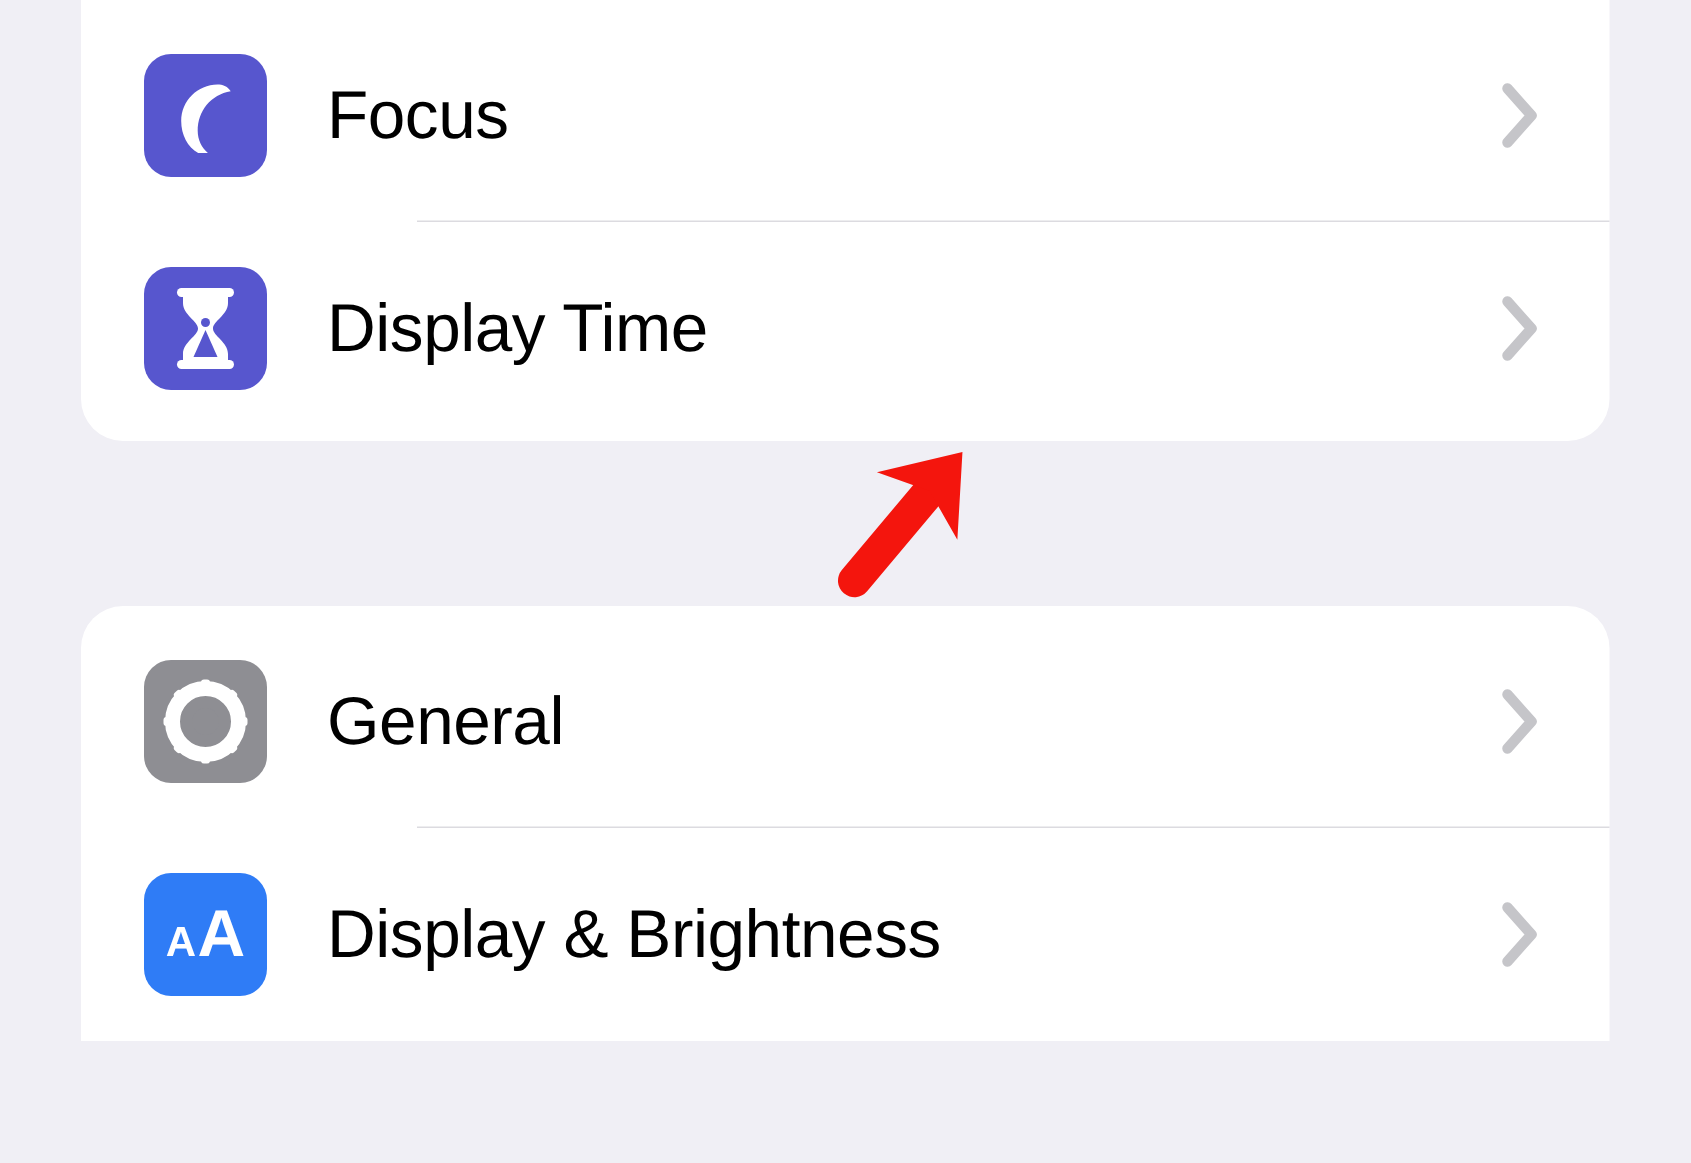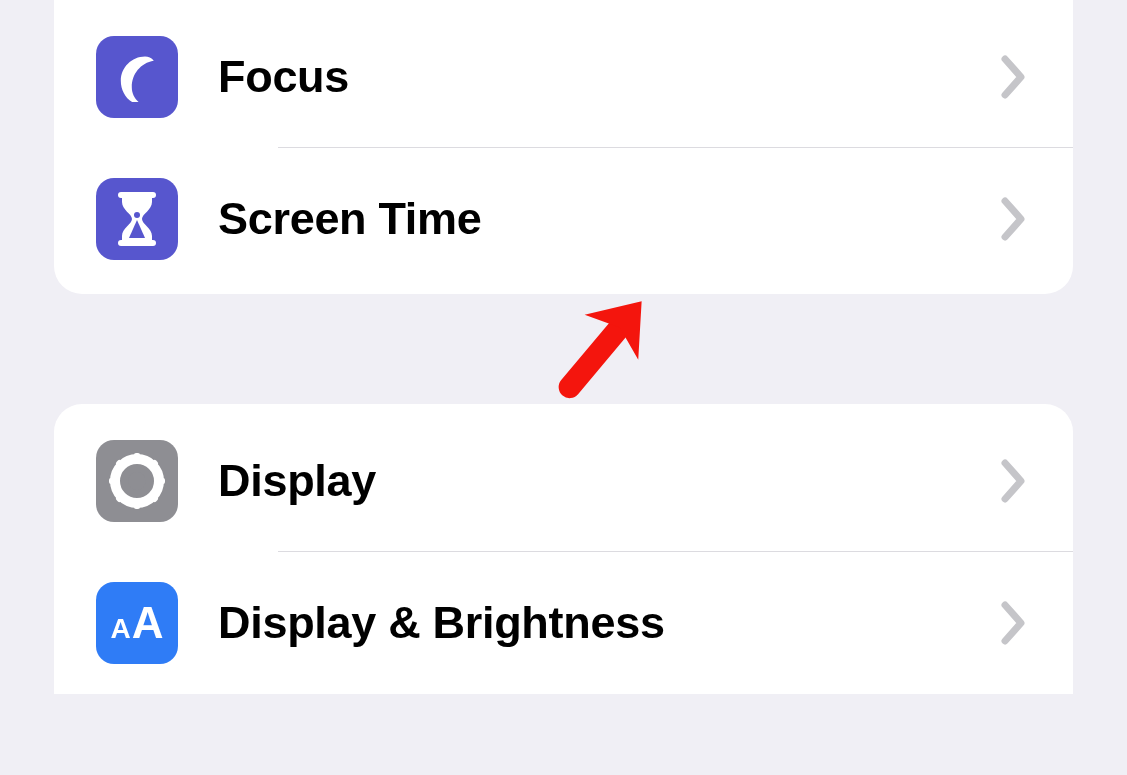--- a/index.html
+++ b/index.html
@@ -52,21 +52,21 @@
       align-items: center;
       justify-content: center;
       flex-shrink: 0;
     }
     .icon-purple { background: #5756ce; }
     .icon-gray   { background: #8e8e93; }
     .icon-blue   { background: #2f7cf6; }
     .row-label {
       flex: 1;
       font-size: 45px;
-      font-weight: 700;
+      font-weight: 400;
       color: #000;
       padding-left: 40px;
       letter-spacing: -0.3px;
     }
     .chevron {
       width: 28px;
       height: 44px;
       flex-shrink: 0;
       margin-right: 10px;
     }
@@ -114,21 +114,21 @@
   <div class="settings-row">
     <div class="icon-box icon-purple">
       <svg width="50" height="58" viewBox="0 0 50 58">
         <path d="M10 4 H40 C40 4 40 10 40 12 C40 20 30 24 30 29 C30 34 40 38 40 46 C40 48 40 54 40 54 H10 C10 54 10 48 10 46 C10 38 20 34 20 29 C20 24 10 20 10 12 C10 10 10 4 10 4 Z" fill="#ffffff"></path>
         <rect x="6" y="2" width="38" height="6" rx="3" fill="#ffffff"></rect>
         <rect x="6" y="50" width="38" height="6" rx="3" fill="#ffffff"></rect>
         <path d="M25 30 L33 48 H17 Z" fill="#5756ce"></path>
         <circle cx="25" cy="25" r="3" fill="#5756ce"></circle>
       </svg>
     </div>
-    <div class="row-label">Screen Time</div>
+    <div class="row-label">Display Time</div>
     <div class="chevron">
       <svg width="28" height="44" viewBox="0 0 28 44">
         <path d="M4 4 L20 22 L4 40" stroke="#c5c5c9" stroke-width="7" fill="none" stroke-linecap="round" stroke-linejoin="round"></path>
       </svg>
     </div>
   </div>
 
 </div>
 
 <div class="settings-group group-2">
@@ -145,21 +145,21 @@
             <rect x="48" y="27" width="10" height="6" rx="2"></rect>
             <rect x="27" y="2" width="6" height="10" rx="2" transform="rotate(45 30 30)"></rect>
             <rect x="27" y="48" width="6" height="10" rx="2" transform="rotate(45 30 30)"></rect>
             <rect x="2" y="27" width="10" height="6" rx="2" transform="rotate(45 30 30)"></rect>
             <rect x="48" y="27" width="10" height="6" rx="2" transform="rotate(45 30 30)"></rect>
           </g>
           <circle cx="30" cy="30" r="9" fill="#8e8e93"></circle>
         </g>
       </svg>
     </div>
-    <div class="row-label">Display</div>
+    <div class="row-label">General</div>
     <div class="chevron">
       <svg width="28" height="44" viewBox="0 0 28 44">
         <path d="M4 4 L20 22 L4 40" stroke="#c5c5c9" stroke-width="7" fill="none" stroke-linecap="round" stroke-linejoin="round"></path>
       </svg>
     </div>
   </div>
 
 
   <div class="settings-row">
     <div class="icon-box icon-blue">

